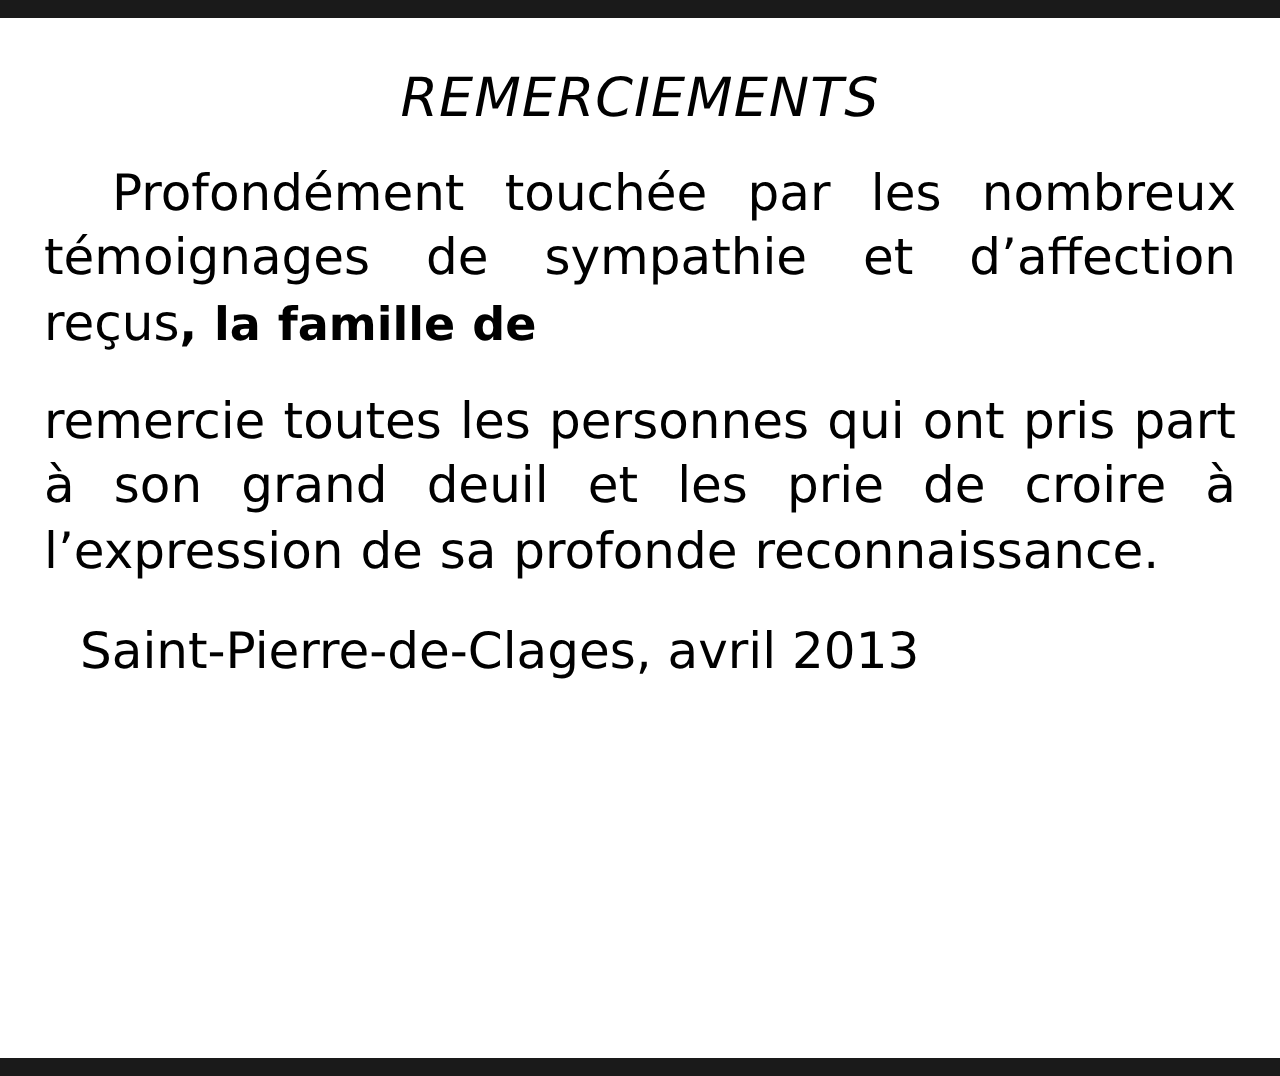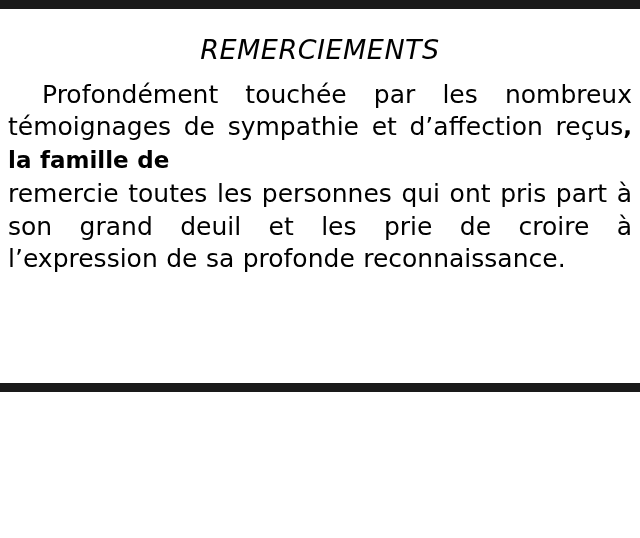--- a/index.html
+++ b/index.html
@@ -10,21 +10,21 @@
     width: 640px;
     height: 538px;
     background: #ffffff;
     font-family: "DejaVu Sans", sans-serif;
     color: #000000;
     overflow: hidden;
   }
   .notice {
     position: relative;
     width: 640px;
-    height: 392px;
+    height: 538px;
     box-sizing: border-box;
     background: #ffffff;
     display: flex;
     flex-direction: column;
   }
   .rule-top {
     width: 100%;
     height: 9px;
     background: #1a1a1a;
     flex: 0 0 auto;
@@ -48,21 +48,21 @@
     letter-spacing: 0.5px;
     margin-top: 26px;
     margin-bottom: 14px;
     line-height: 1.1;
   }
   .para {
     font-size: 25px;
     line-height: 1.30;
     text-align: justify;
     text-align-last: left;
-    margin: 2px;
+    margin: 16px;
     word-spacing: 0.5px;
   }
   .para-1 {
     text-indent: 34px;
     margin-bottom: 2px;
   }
   .inline-bold {
     font-weight: bold;
     font-size: 23px;
   }
@@ -94,18 +94,19 @@
 
   <div class="body-area">
 
     <div class="heading">REMERCIEMENTS</div>
 
     <p class="para para-1"><span>Profondément touchée par les nombreux témoignages de sympathie et d’affection reçus</span><span class="inline-bold">, la famille de</span></p>
 
 
     <p class="para para-2">remercie toutes les personnes qui ont pris part à son grand deuil et les prie de croire à l’expression de sa profonde reconnaissance.</p>
 
+    <p class="place-date">Saint-Pierre-de-Clages, avril 2013</p>
 
   </div>
 
   <div class="rule-bottom"></div>
 
 </div>
 
 </body></html>

